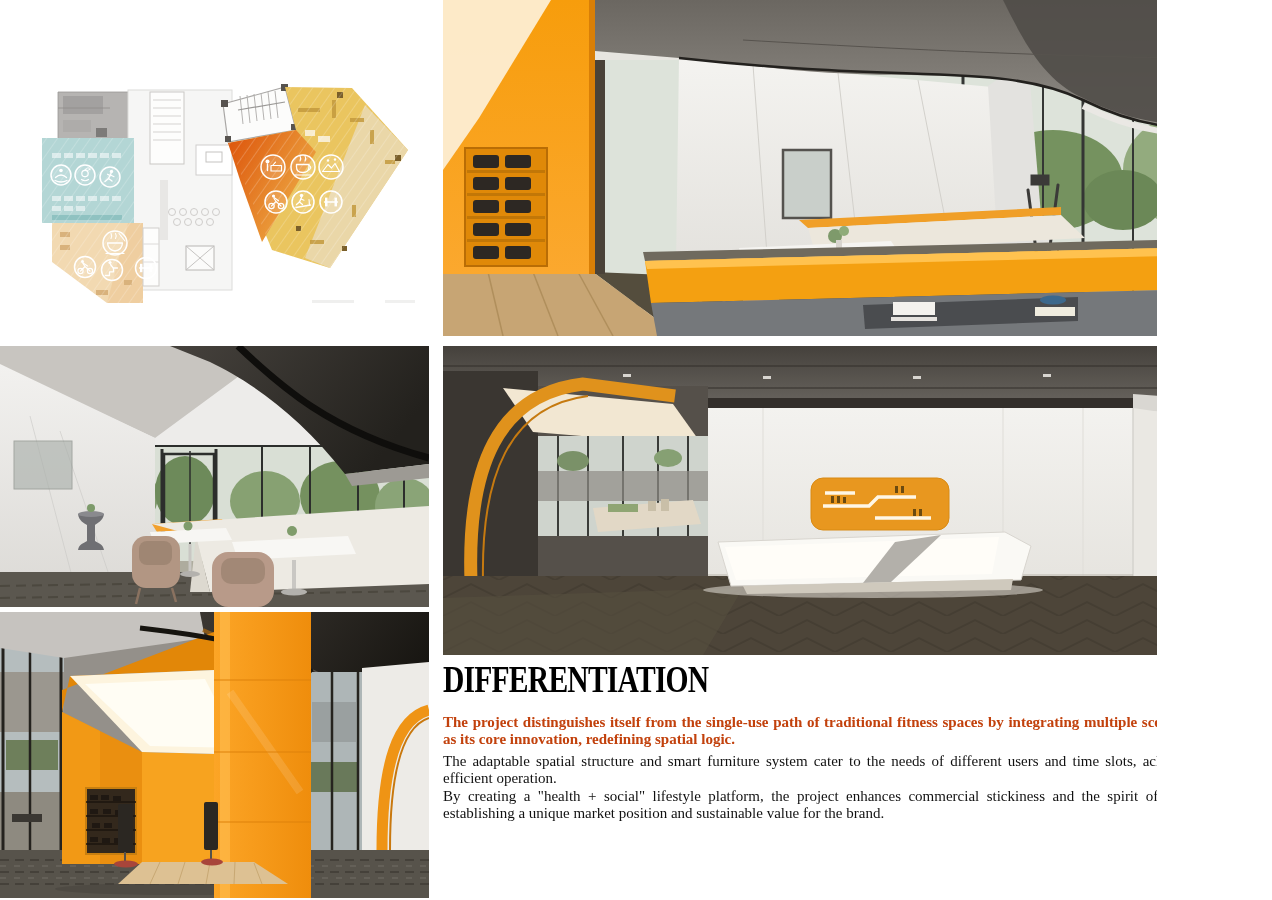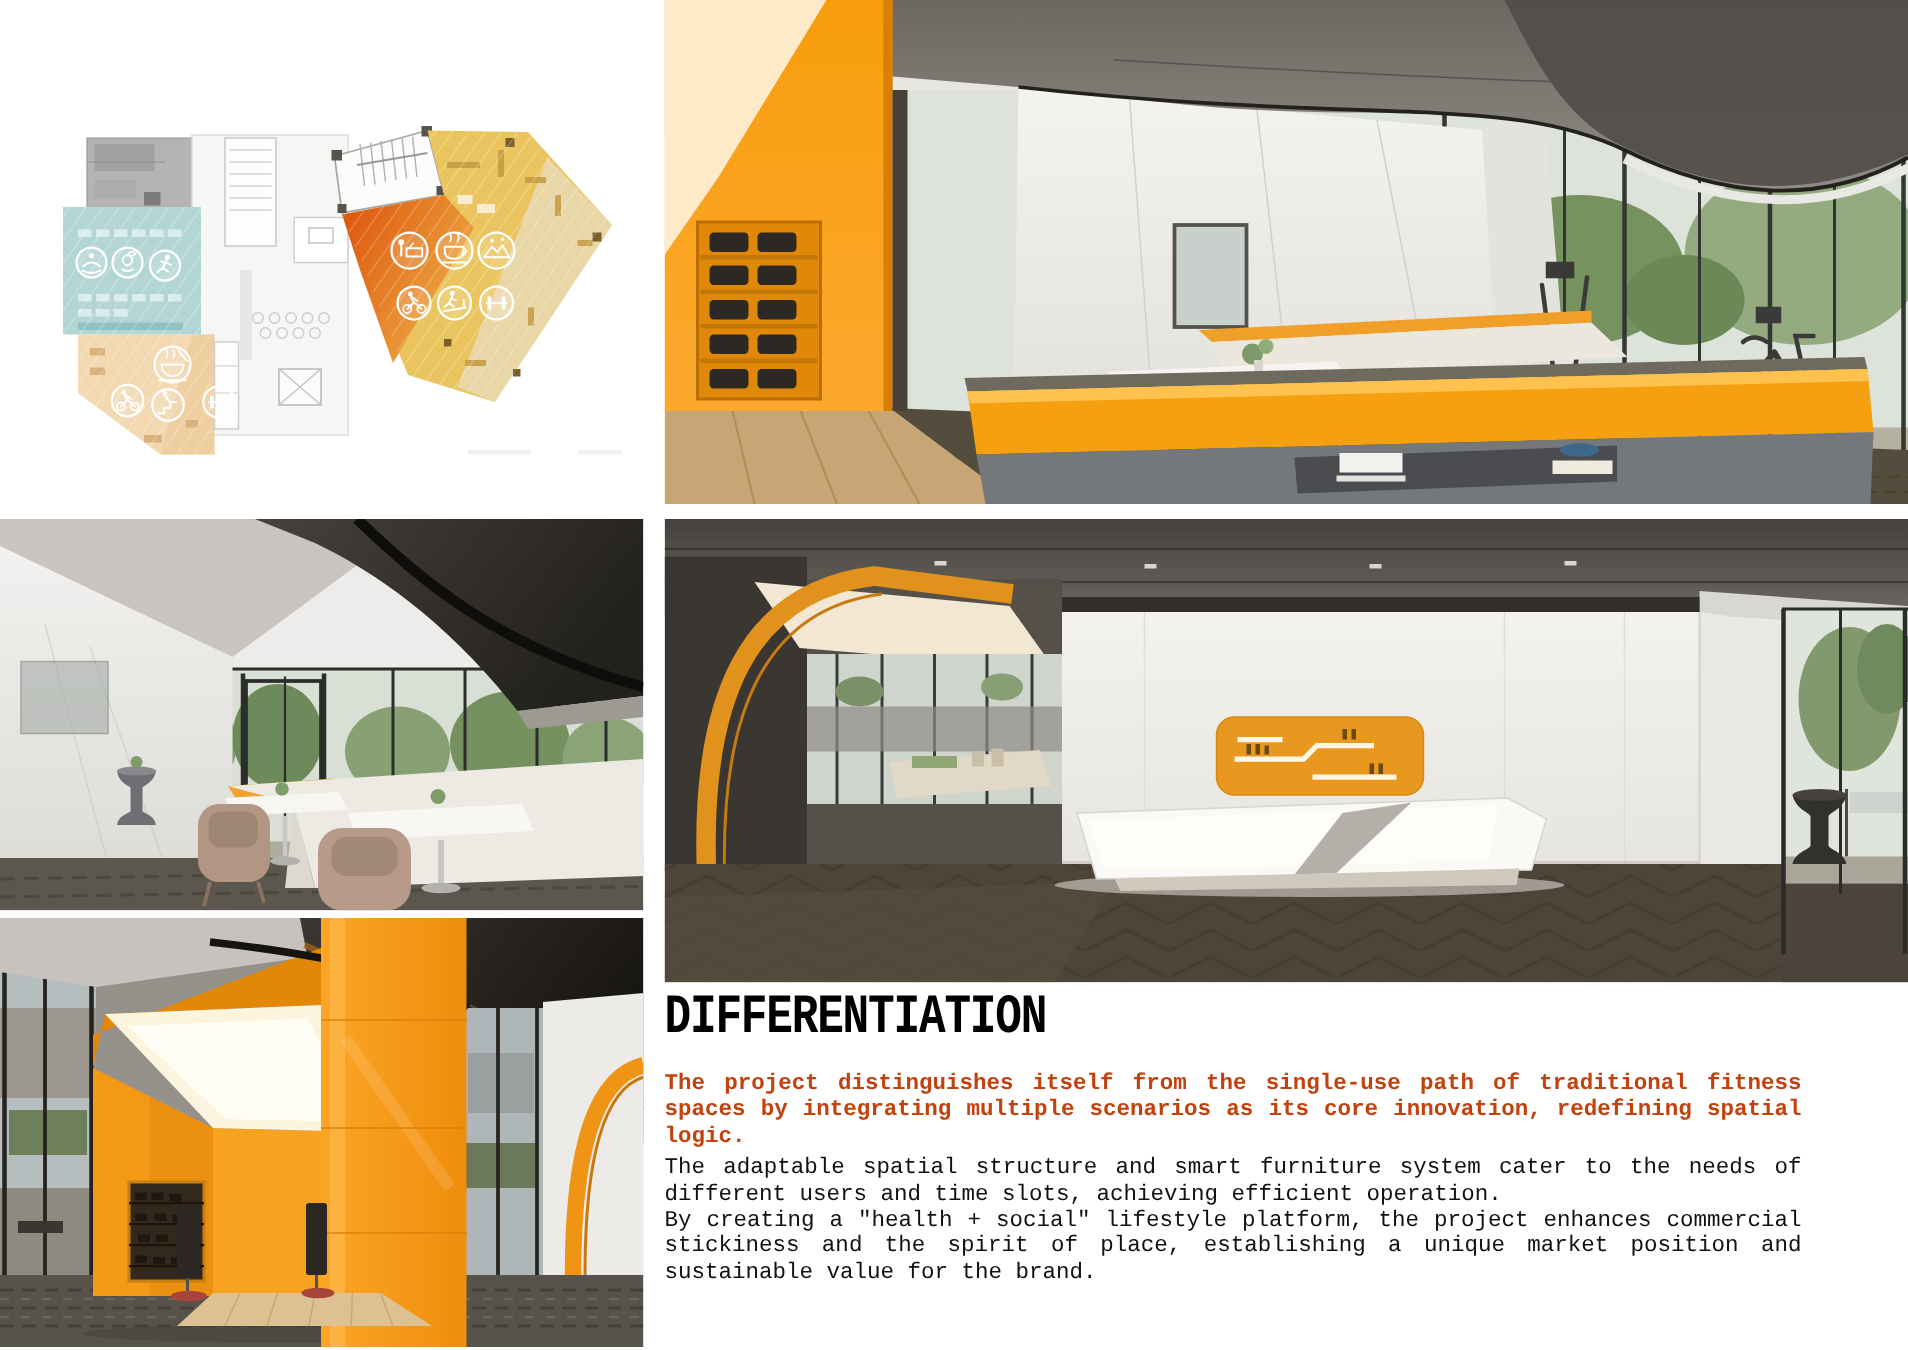--- a/index.html
+++ b/index.html
@@ -1,19 +1,19 @@
 <!DOCTYPE html>
 <html><head>
 <meta charset="utf-8">
 <style>
   * { box-sizing: border-box; }
   html,body { margin:0; padding:0; background:#ffffff; }
   .board {
-    position:relative; width:1272px; height:900px; background:#ffffff;
-    font-family:Liberation Mono, monospace; overflow:hidden;
+    position:relative; width:1157px; height:900px; background:#ffffff;
+    font-family:Liberation Serif, serif; overflow:hidden;
   }
   .panel { position:absolute; overflow:hidden; background:#fff; }
   .panel svg { display:block; width:100%; height:100%; }
 
   .panel-plan   { left:0;   top:0;   width:443px; height:336px; }
   .photo-tr     { left:443px; top:0;   width:829px; height:336px; }
   .photo-ml     { left:0;   top:346px; width:429px; height:261px; }
   .photo-br     { left:443px; top:346px; width:829px; height:309px; }
   .photo-bl     { left:0;   top:612px; width:429px; height:286px; }
 

